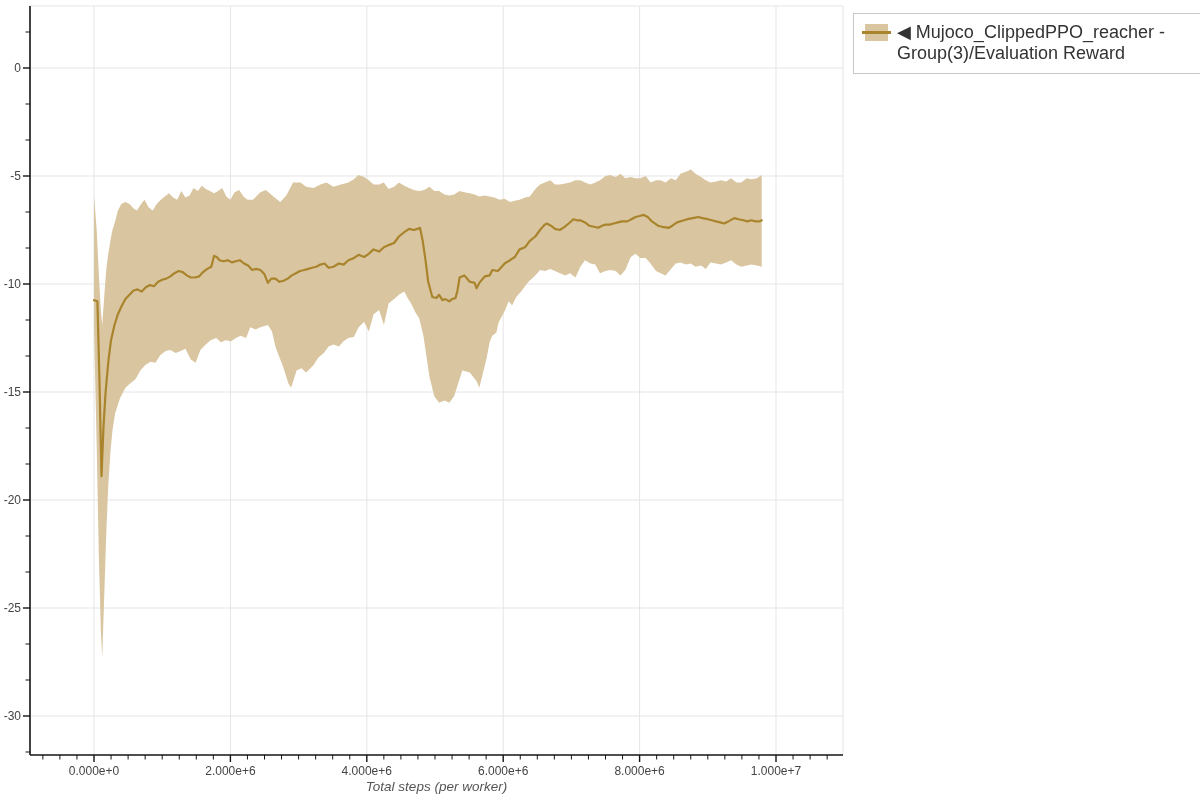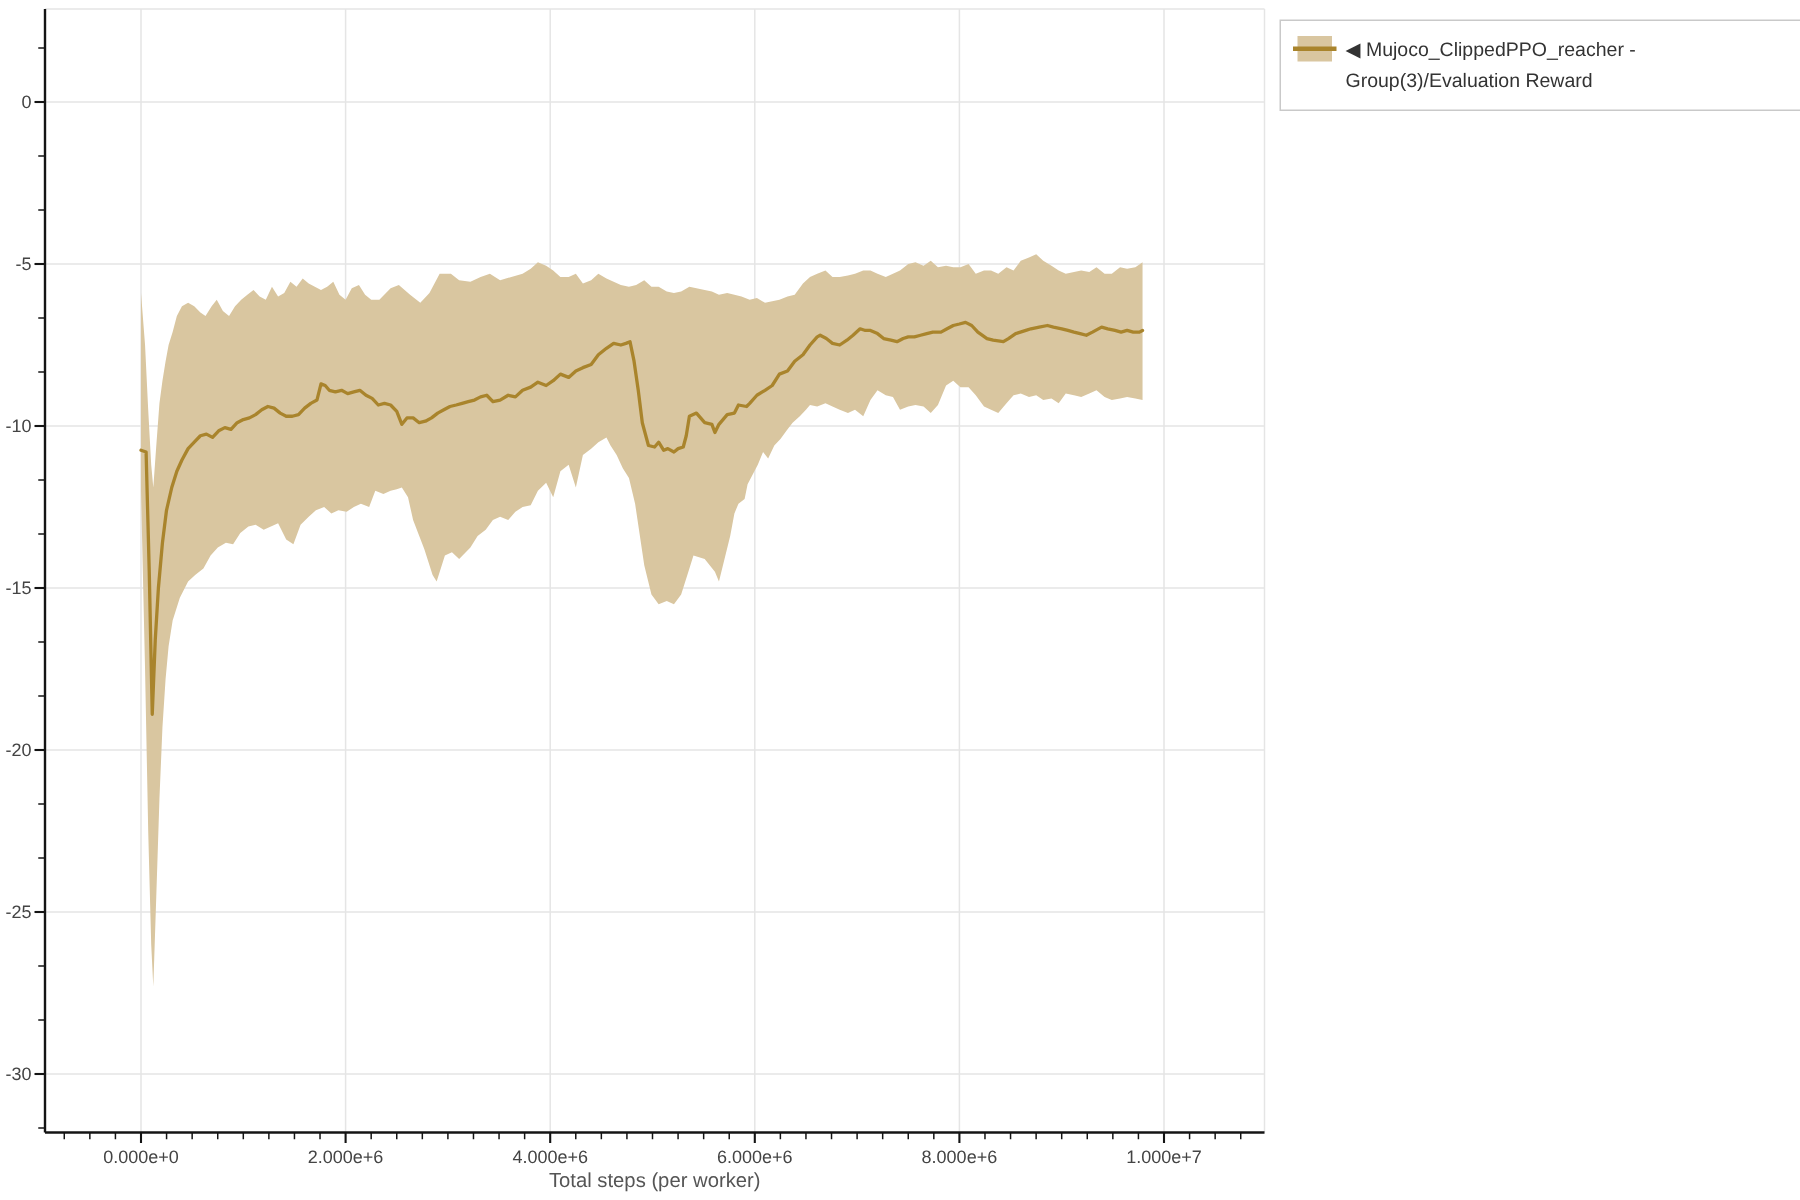--- a/index.html
+++ b/index.html
@@ -11,24 +11,24 @@
   svg#plot{position:absolute;left:0;top:0;}
   .tick-label{font-size:12px;fill:#444444;}
   .legend{
     position:absolute;left:853px;top:13px;width:352px;box-sizing:border-box;
     background:#ffffff;border:1px solid #c9c9c9;padding:8px 8px 9px 8px;
   }
   .legend-item{display:flex;align-items:flex-start;cursor:pointer;}
   .swatch{position:relative;width:29px;height:17px;flex:0 0 29px;margin-top:2px;margin-right:6px;}
   .swatch-band{position:absolute;left:3px;right:3px;top:0;bottom:0;}
   .swatch-line{position:absolute;left:0;right:0;top:7px;height:3px;}
-  .legend-label{font-size:13px;line-height:21px;color:#333333;}
+  .legend-label{font-size:18px;line-height:21px;color:#333333;}
   .x-title{
     position:absolute;left:30px;top:779px;width:813px;text-align:center;
-    font-size:13.5px;color:#555555;
+    font-size:13.5px;font-style:italic;color:#555555;
   }
 </style>
 </head>
 <body>
 
 <div id="root">
   <svg id="plot" width="1200" height="800">
       <line x1="30" x2="843" y1="68" y2="68" stroke="#e5e5e5" stroke-width="1"></line>
       <line x1="30" x2="843" y1="176" y2="176" stroke="#e5e5e5" stroke-width="1"></line>
       <line x1="30" x2="843" y1="284" y2="284" stroke="#e5e5e5" stroke-width="1"></line>

